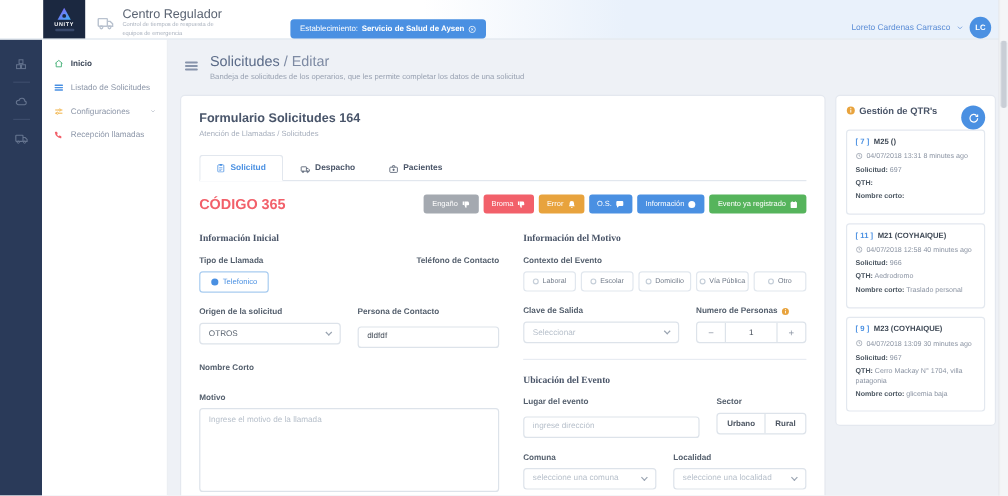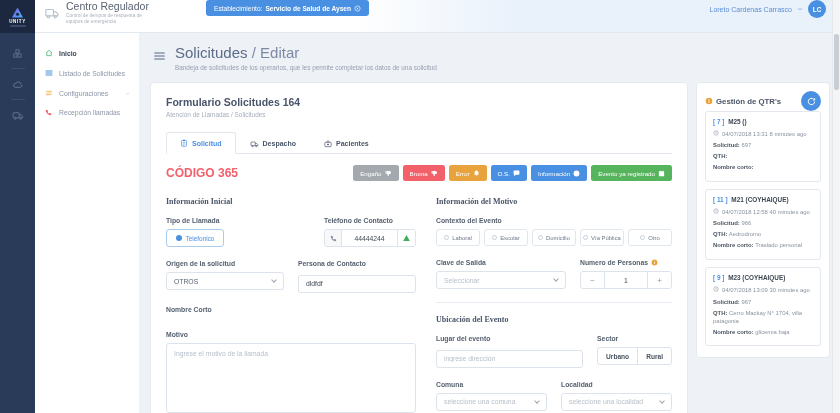--- a/index.html
+++ b/index.html
@@ -1,23 +1,23 @@
 <!DOCTYPE html>
 <html><head>
 <meta charset="utf-8">
 <style>
   * { box-sizing: border-box; margin: 0; padding: 0; }
   html,body { width:840px; height:413px; overflow:hidden; background:#eef1f6;
               font-family:"Liberation Sans", sans-serif; }
   svg.ic { display:inline-block; vertical-align:middle; flex:none; }
 
   
-  .topbar { height:33px; display:flex; align-items:flex-start;
+  .topbar { height:33px; display:flex; align-items:flex-end;
             background:linear-gradient(90deg,#ffffff 0%,#ffffff 42%,#e9f1fb 62%,#e9f1fb 100%);
-            border-bottom:1px solid #e3e9f1; position:relative; z-index:5; }
+            border-bottom:1px solid #e3e9f1; position:relative; z-index:5;padding-left:36px; }
   .logo { width:35px; height:33px; background:#1b2840; display:flex; flex-direction:column;
           align-items:center; justify-content:center; gap:1px; flex:none; }
   .logo-txt { color:#fff; font-size:4.5px; font-weight:bold; letter-spacing:.6px; }
   .logo-sub { width:16px; height:2px; background:#39496b; border-radius:1px; }
   .brand { display:flex; align-items:center; gap:6px; margin-left:9px; width:152px; flex:none; }
   .brand-title { font-size:10.5px; color:#5a6372; }
   .brand-sub { font-size:4.8px; color:#a9b1bd; width:92px; line-height:1.35; margin-top:1px; }
   .estab { margin-left:10px; height:16px; background:#4a90e2; border-radius:3px; color:#fff;
            display:flex; align-items:center; gap:3px; padding:0 8px; font-size:6.6px; }
   .estab b { font-weight:bold; }
@@ -38,21 +38,21 @@
                color:#8c96a8; cursor:pointer; }
   .menu-item.active { color:#3c4758; font-weight:bold; }
   .mi-ic { width:9px; display:flex; justify-content:center; flex:none; }
   .mi-chev { margin-left:auto; color:#aab2c0; }
 
   .content { flex:1; background:#eef1f6; padding:7px 0 0 10px; overflow:hidden; }
 
   
   .crumb { display:flex; gap:8px; margin:4px 0 11px 2px; align-items:flex-start; }
   .crumb-ic { color:#8794ab; margin-top:2px; }
-  .crumb-title { font-size:15px; color:#5b6b88; }
+  .crumb-title { font-size:12px; color:#5b6b88; }
   .crumb-title .sep, .crumb-title .cur { color:#7d8aa3; }
   .crumb-sub { font-size:6.4px; color:#98a1b1; margin-top:3px; }
 
   .columns { display:flex; align-items:flex-start; }
 
   .card { background:#fff; border:1px solid #e4e8ef; border-radius:4px; }
 
   
   .form-card { width:538px; padding:13px 15px; min-height:400px; }
   .form-title { font-size:10.5px; color:#49556a; font-weight:bold; }
@@ -125,21 +125,21 @@
   .divider { border-top:1px solid #e8ecf2; margin:2px 0 12px; }
 
   .sector-group { display:flex; height:18px; border:1px solid #dde3ea; border-radius:3px;
                   overflow:hidden; background:#fff; }
   .sector-btn { padding:0 8px; display:flex; align-items:center; font-size:6.6px; color:#49525f;
                 font-weight:bold; cursor:pointer; }
   .sector-btn + .sector-btn { border-left:1px solid #dde3ea; }
 
   
   .qtr-card { width:134px; margin-left:8px; padding:8px 8px 4px; flex:none; }
-  .qtr-head { display:flex; align-items:center; gap:3px; margin-bottom:0; }
+  .qtr-head { display:flex; gap:3px; margin-bottom:0; }
   .qtr-title { font-size:7.8px; font-weight:bold; color:#4a5568; }
   .refresh-btn { margin-left:auto; width:20px; height:20px; border-radius:50%; background:#4a90e2;
                  border:none; display:flex; align-items:center; justify-content:center; cursor:pointer; }
   .qtr-item { border:1px solid #e3e8ef; border-radius:3px; padding:6px 7px; margin-bottom:7px;
               font-size:5.9px; color:#8a93a2; }
   .qtr-l1 { font-size:6.4px; font-weight:bold; }
   .qtr-code { color:#4a90e2; } .qtr-unit { color:#3d4754; margin-left:2px; }
   .qtr-time { display:flex; align-items:flex-start; gap:3px; margin:5px 0 4px; color:#8a93a2;
               line-height:1.4; }
   .qtr-meta div { margin-bottom:3px; line-height:1.35; }
@@ -426,33 +426,20 @@
             <div class="row" style="justify-content:space-between">
               <div>
                 <div class="f-label">Tipo de Llamada</div>
                 <button class="tipo-btn">
                   <span class="dot"></span>
                   <span>Telefonico</span>
                 </button>
               </div>
               <div>
                 <div class="f-label">Teléfono de Contacto</div>
-                <div class="phone-group">
-                  <span class="pg-addon">
-                      <svg class="ic" width="7" height="7">
-                        <use href="#i-phone"></use>
-                      </svg>
-                    </span>
-                  <input class="pg-input" value="44444244" style="">
-                  <span class="pg-addon2">
-                      <svg class="ic" width="7" height="6" style="color:#3fae5a">
-                        <use href="#i-tri"></use>
-                      </svg>
-                    </span>
-                </div>
               </div>
             </div>
 
             <div class="row">
               <div class="grow">
                 <div class="f-label">Origen de la solicitud</div>
                 <div class="sel filled">
                   <span>OTROS</span>
                   <span class="chev"></span>
                 </div>

